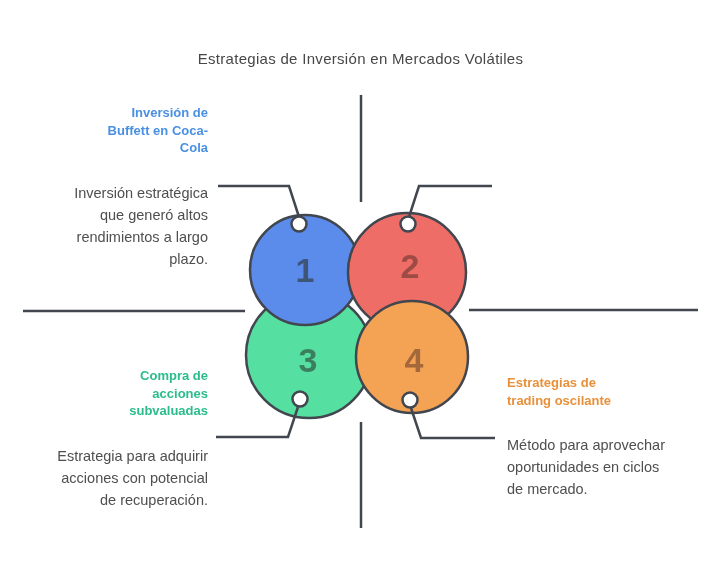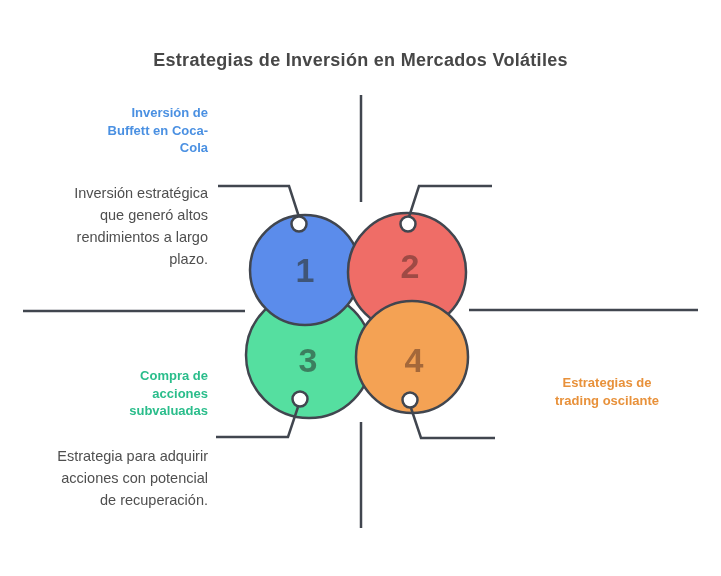--- a/index.html
+++ b/index.html
@@ -8,41 +8,41 @@
     width: 721px; height: 576px;
     background: #ffffff;
     font-family: "Liberation Sans", "DejaVu Sans", sans-serif;
     overflow: hidden;
   }
   .title {
     position: absolute; top: 50px; left: 0;
     width: 100%;
     margin: 0;
     text-align: center;
-    font-size: 18px; font-weight: 700;
+    font-size: 15px; font-weight: 400;
     letter-spacing: 0.3px;
     color: var(--title_ink);
   }
   .svg-layer { position:absolute; top:0; left:0; }
 
   .quad { position: absolute; }
   .quad .heading {
     font-size: 13px; font-weight: 700; line-height: 1.35;
     white-space: pre-line;
   }
   .quad .body {
     margin-top: 25px;
     font-size: 14.5px; line-height: 1.52;
     color: var(--body_ink);
     white-space: pre-line;
   }
   .q-tl { top:104px; left:38px;  width:170px; text-align:right; }
   .q-tr { top:104px; left:507px; width:196px; text-align:left; }
   .q-bl { top:367px; left:38px;  width:170px; text-align:right; }
-  .q-br { top:374px; left:507px; width:200px; text-align:center; }
+  .q-br { top:374px; left:507px; width:200px; text-align:left; }
 
   .hd-blue   { color: var(--blue); }
   .hd-red    { color: var(--red); }
   .hd-green  { color: var(--green); }
   .hd-orange { color: var(--orange); }
 
   .circ { stroke: var(--ink); stroke-width: 2.5; }
   .c-blue   { fill: var(--blue_fill); }
   .c-red    { fill: var(--red_fill); }
   .c-green  { fill: var(--green_fill); }
@@ -114,15 +114,18 @@
 acciones
 subvaluadas</div>
     <div class="body">Estrategia para adquirir
 acciones con potencial
 de recuperación.</div>
   </div>
 
   <div class="quad q-br">
     <div class="heading hd-orange">Estrategias de
 trading oscilante</div>
+    <div class="body">Método para aprovechar
+oportunidades en ciclos
+de mercado.</div>
   </div>
 
 </div>
 
 </body></html>

